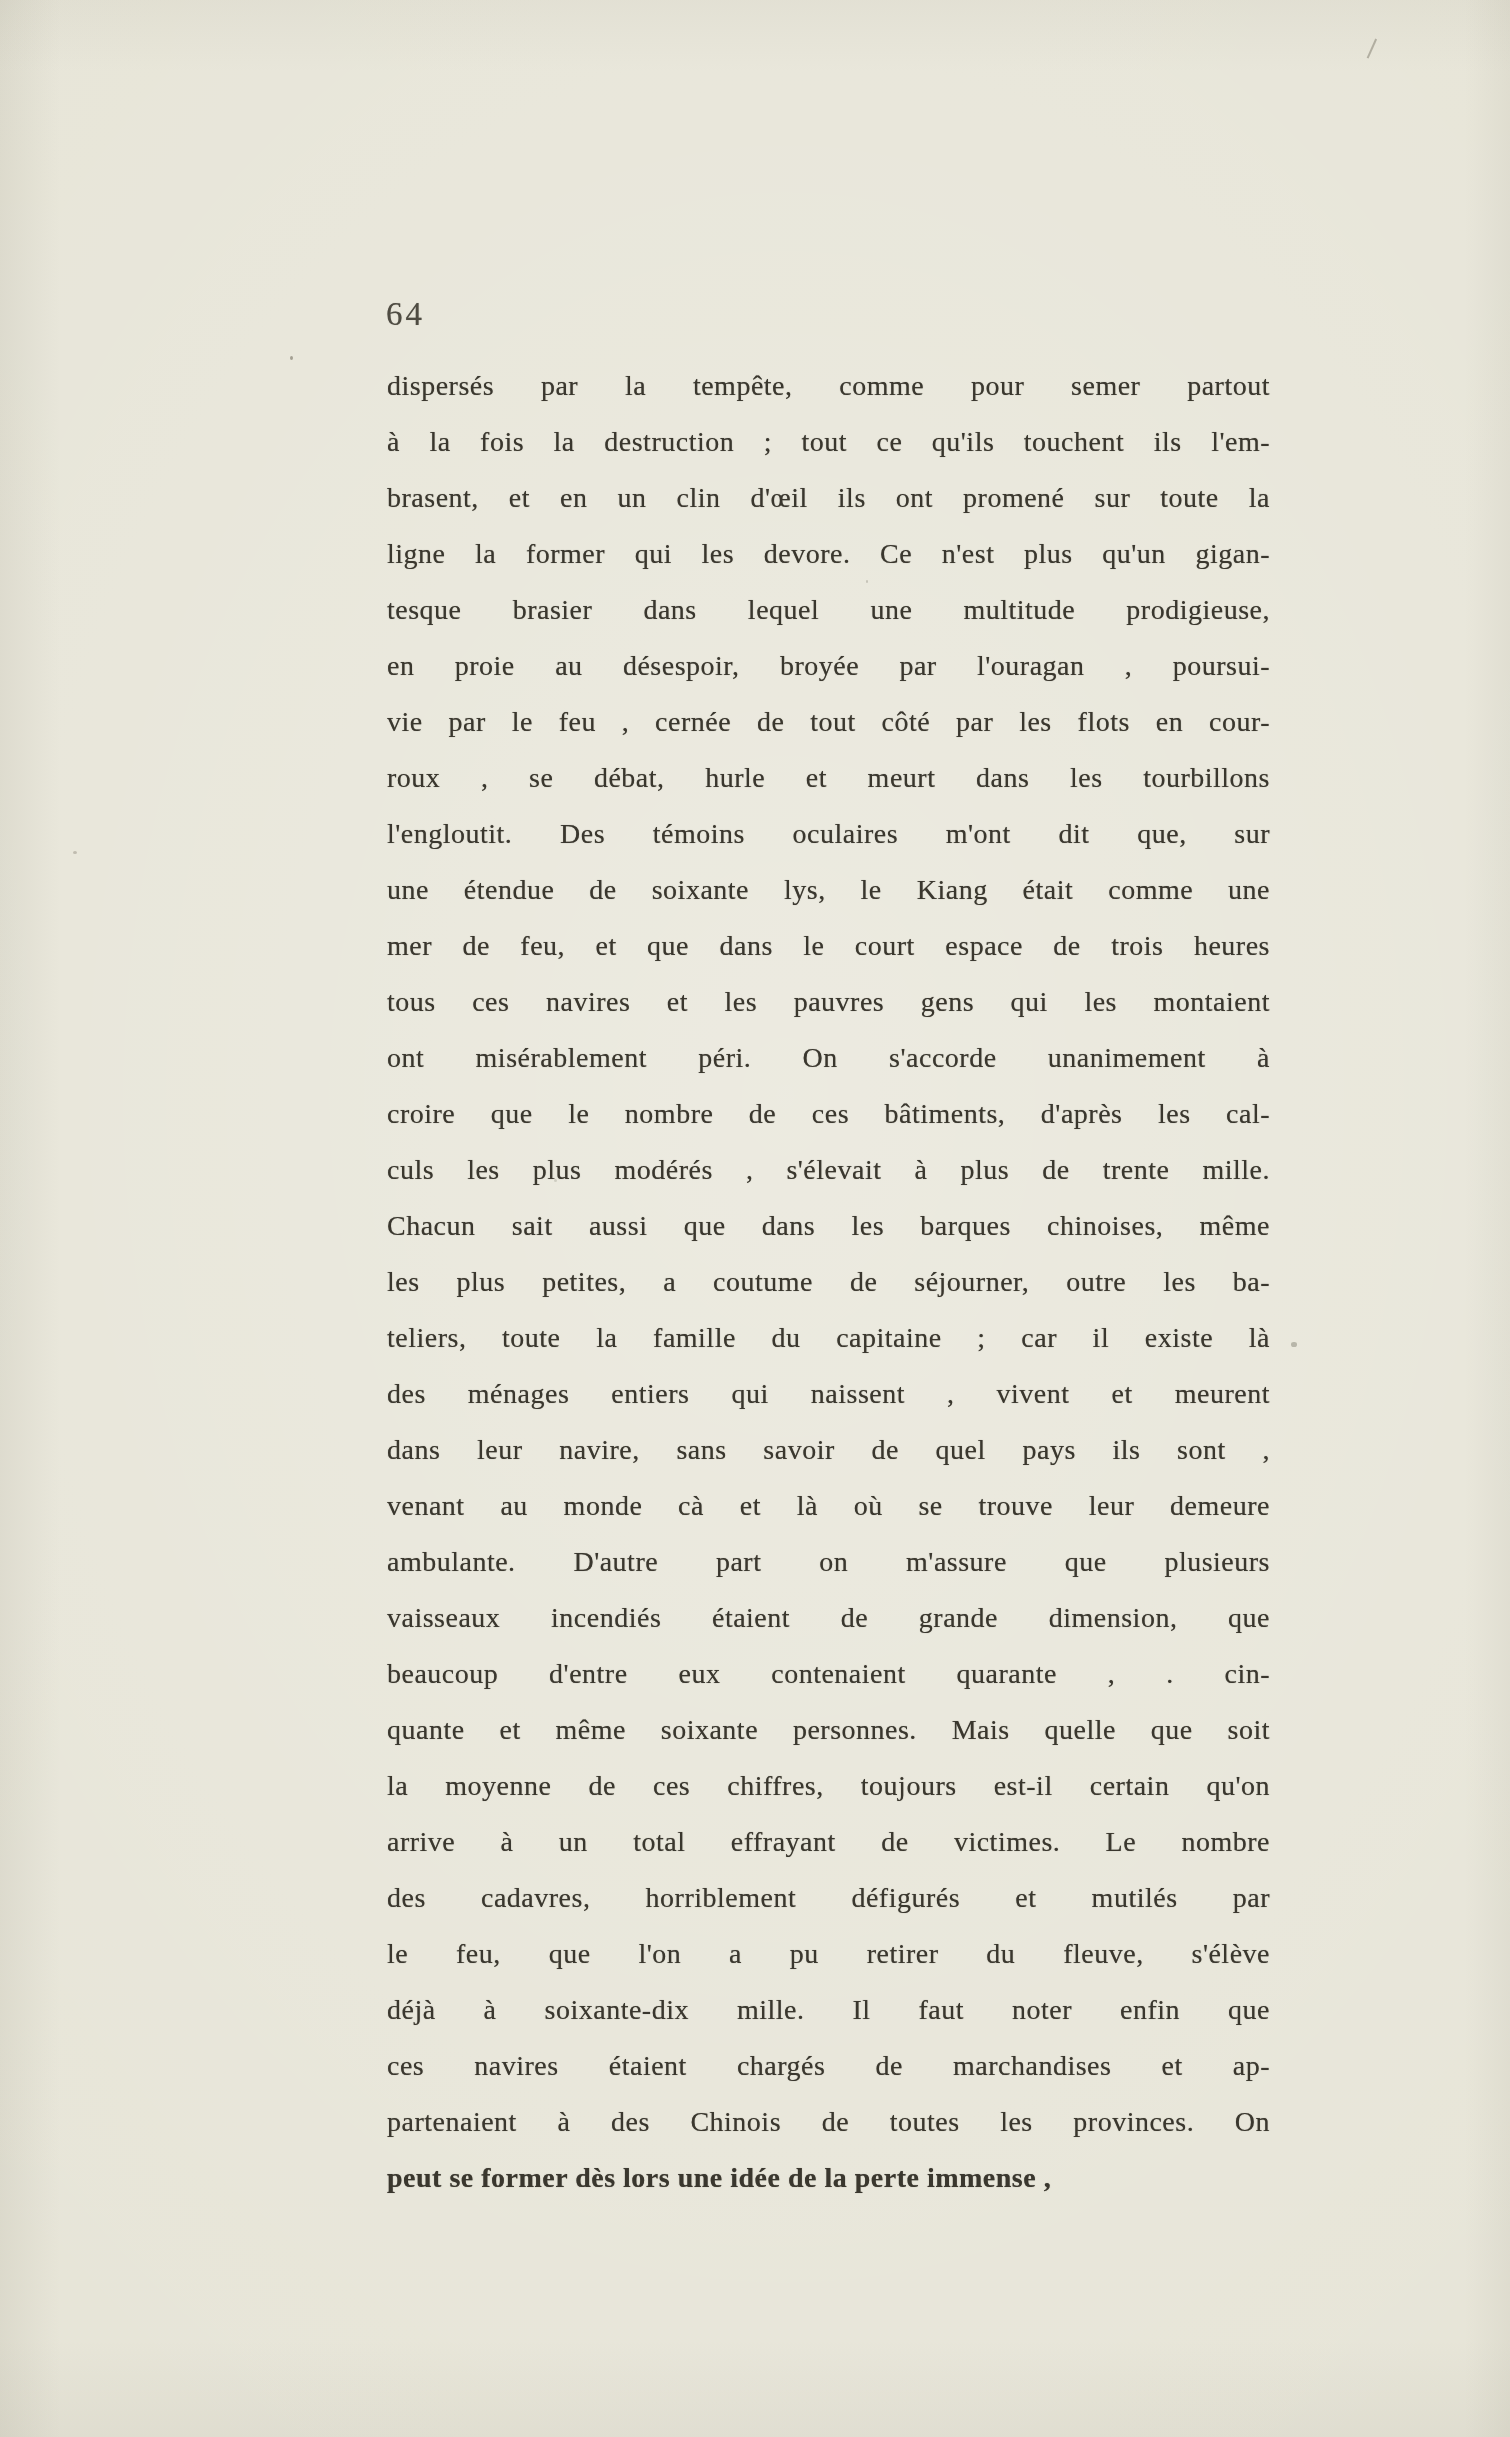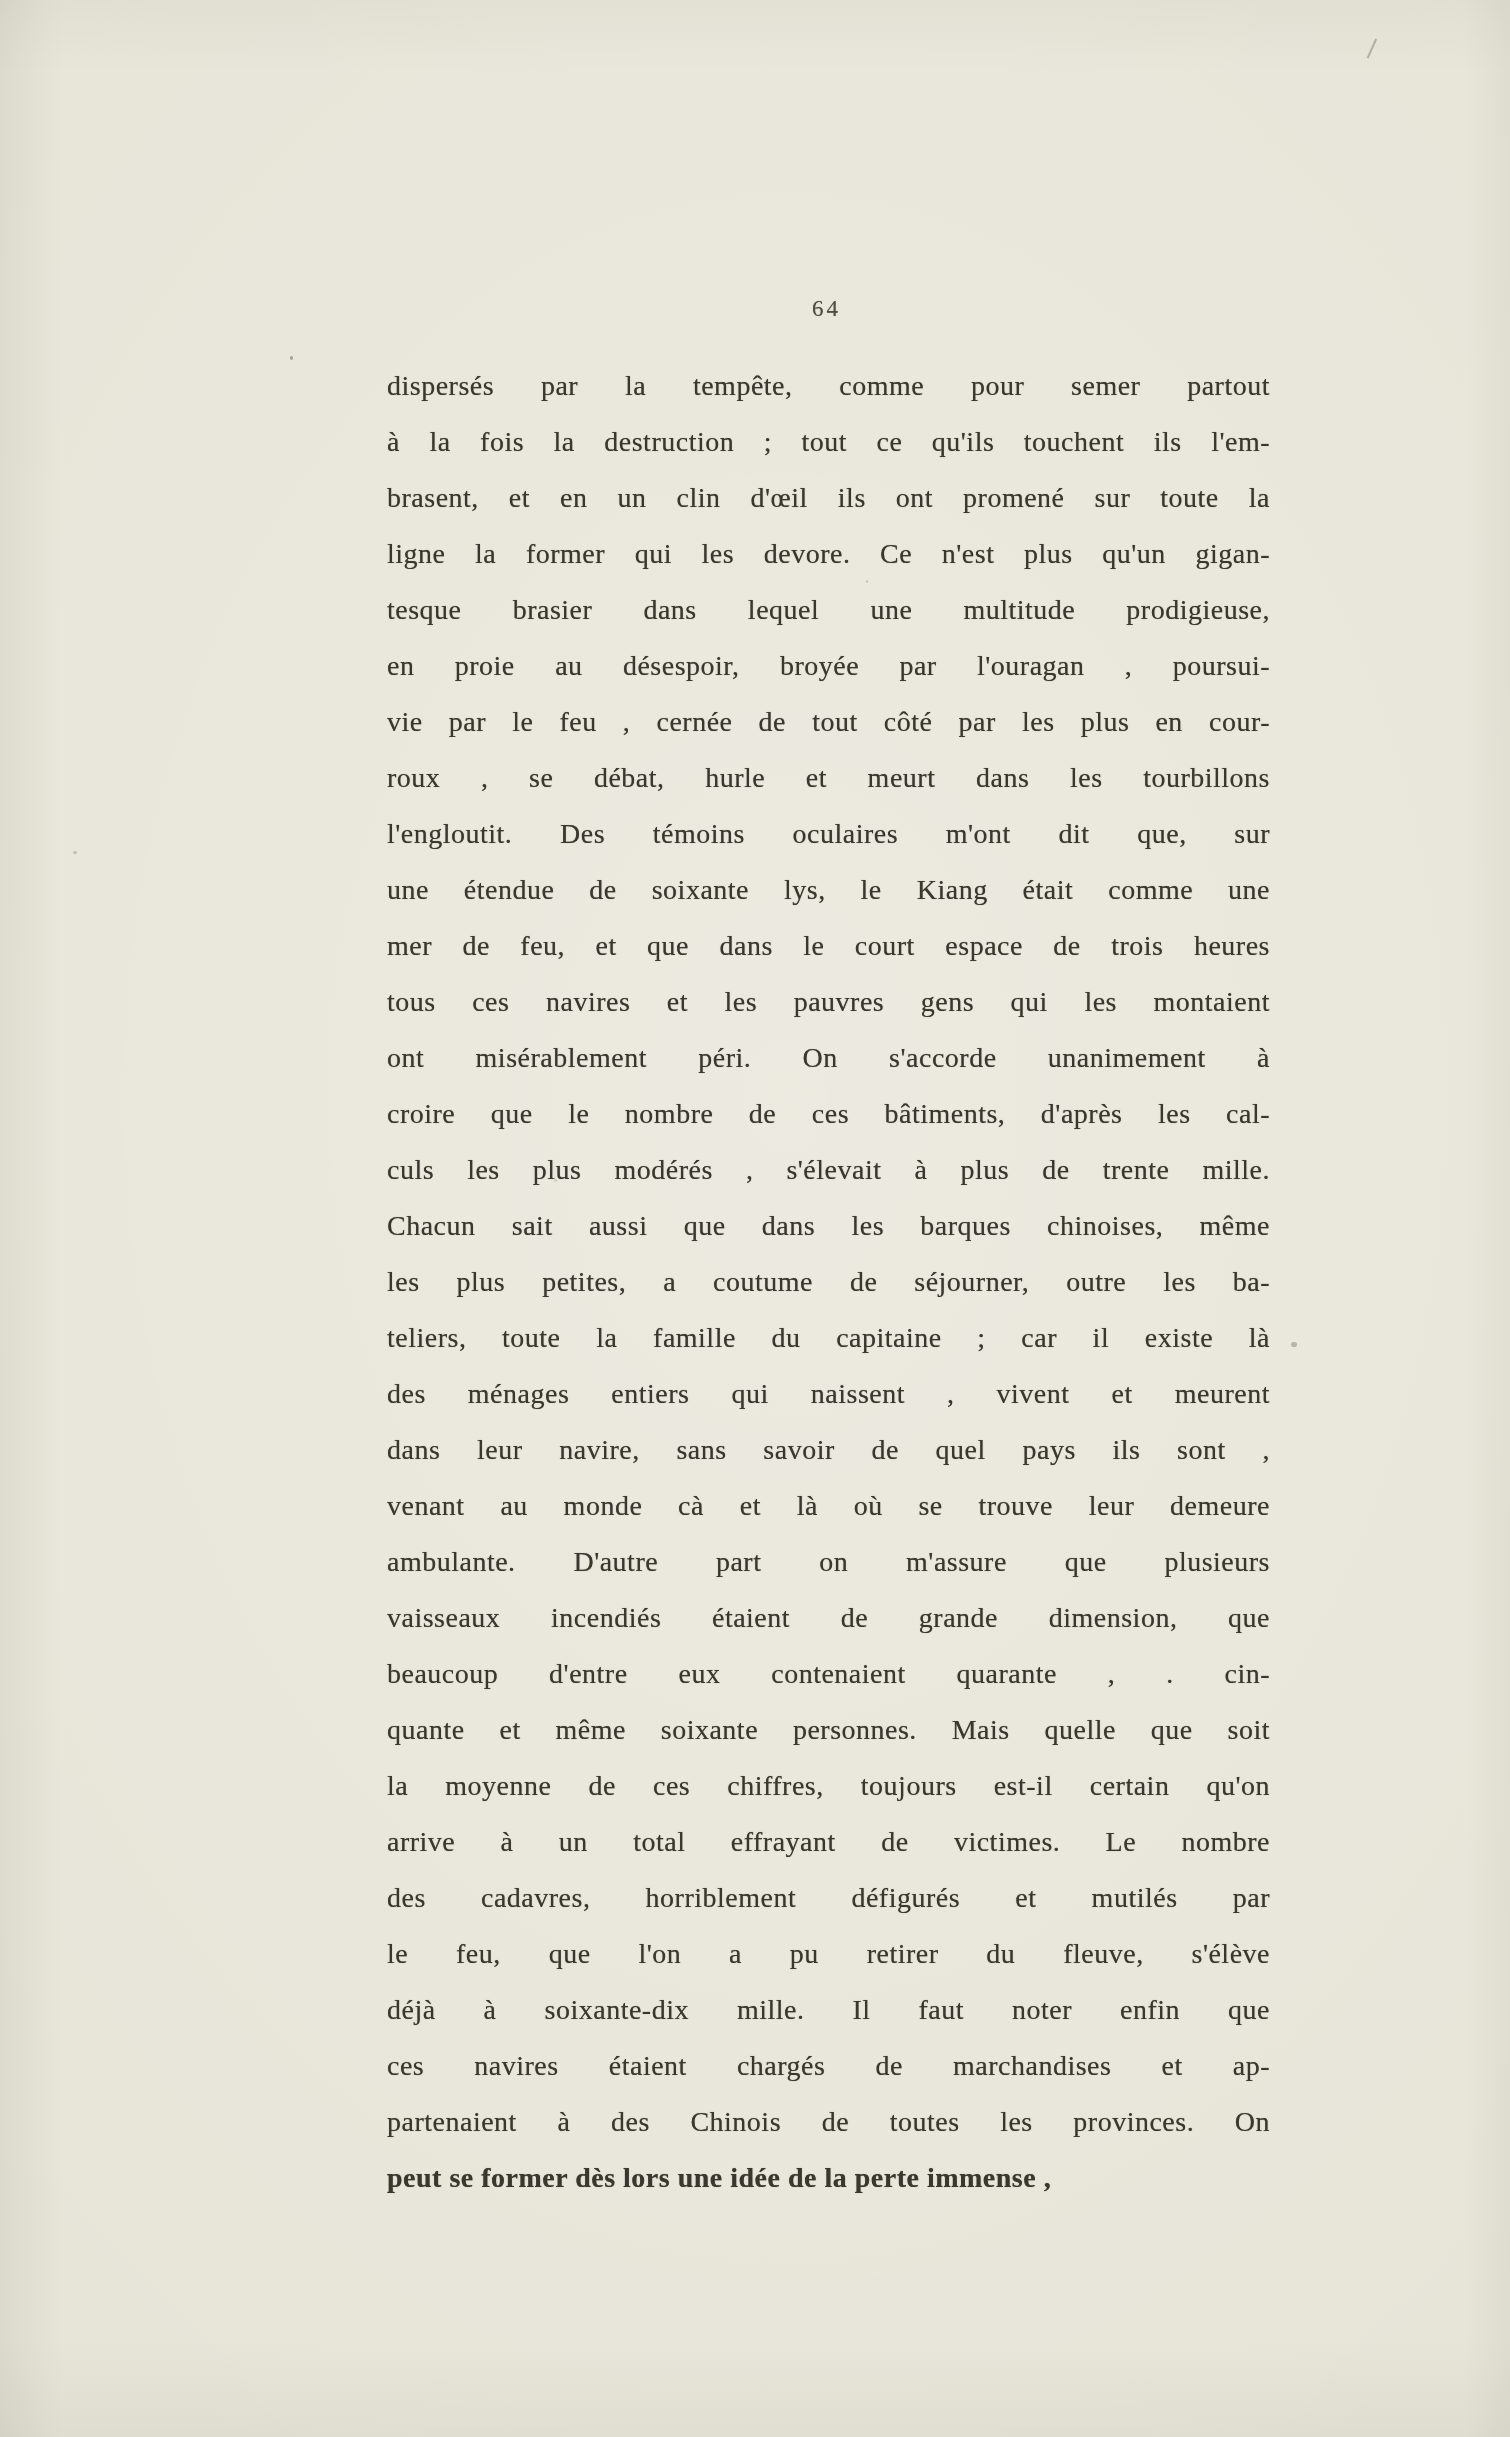--- a/index.html
+++ b/index.html
@@ -24,22 +24,21 @@
       radial-gradient(ellipse 130% 110% at 52% 45%, rgba(255,255,255,0.22), rgba(255,255,255,0) 60%),
       linear-gradient(90deg, rgba(120,115,95,0.10) 0%, rgba(120,115,95,0) 4%, rgba(120,115,95,0) 97%, rgba(120,115,95,0.08) 100%),
       linear-gradient(180deg, rgba(120,115,95,0.06) 0%, rgba(120,115,95,0) 3%, rgba(120,115,95,0) 96%, rgba(120,115,95,0.07) 100%),
       var(--paper);
   }
   .page-number {
     position: absolute;
     top: 296px;
     left: 386px;
     width: 881px;
-    text-align: center;
-    font-size: 23px;
+    font-size: 33px;
     letter-spacing: 3.1px;
     color: var(--ink);
     opacity: 0.88;
     text-shadow: 0 0 0.8px rgba(58,55,46,0.55);
   }
   .text-block {
     position: absolute;
     top: 358px;
     left: 387px;
     width: 883px;
@@ -84,21 +83,21 @@
 <div class="scan-page">
   <div class="page-number">64</div>
 
   <div class="text-block" id="textBlock">
       <div class="line">dispersés par la tempête, comme pour semer partout</div>
       <div class="line">à la fois la destruction ; tout ce qu'ils touchent ils l'em-</div>
       <div class="line">brasent, et en un clin d'œil ils ont promené sur toute la</div>
       <div class="line">ligne la former qui les devore. Ce n'est plus qu'un gigan-</div>
       <div class="line">tesque brasier dans lequel une multitude prodigieuse,</div>
       <div class="line">en proie au désespoir, broyée par l'ouragan , poursui-</div>
-      <div class="line">vie par le feu , cernée de tout côté par les plus en cour-</div>
+      <div class="line">vie par le feu , cernée de tout côté par les flots en cour-</div>
       <div class="line">roux , se débat, hurle et meurt dans les tourbillons</div>
       <div class="line">l'engloutit. Des témoins oculaires m'ont dit que, sur</div>
       <div class="line">une étendue de soixante lys, le Kiang était comme une</div>
       <div class="line">mer de feu, et que dans le court espace de trois heures</div>
       <div class="line">tous ces navires et les pauvres gens qui les montaient</div>
       <div class="line">ont misérablement péri. On s'accorde unanimement à</div>
       <div class="line">croire que le nombre de ces bâtiments, d'après les cal-</div>
       <div class="line">culs les plus modérés , s'élevait à plus de trente mille.</div>
       <div class="line">Chacun sait aussi que dans les barques chinoises, même</div>
       <div class="line">les plus petites, a coutume de séjourner, outre les ba-</div>

